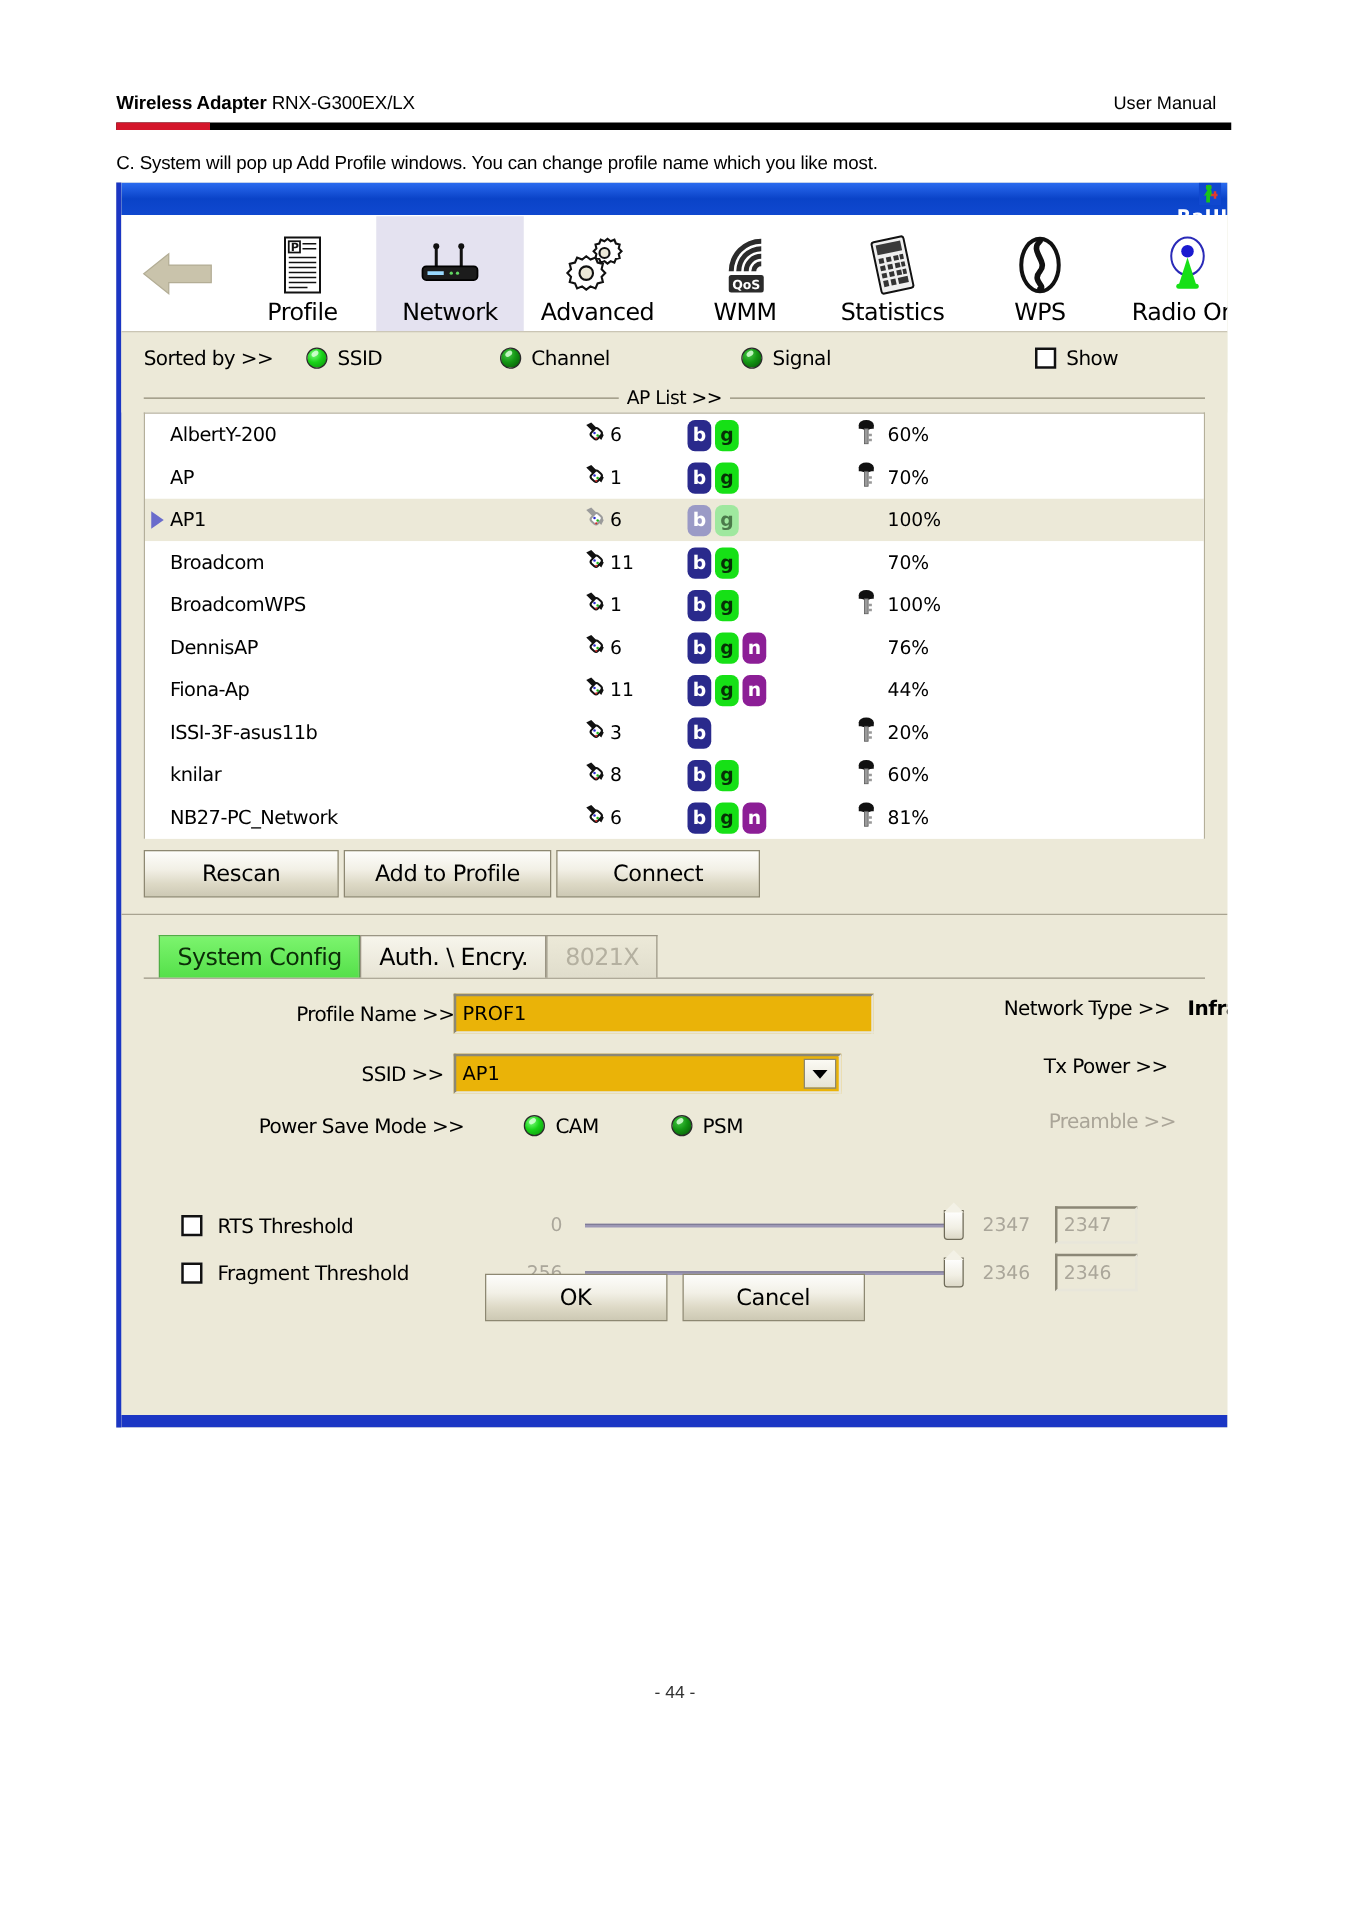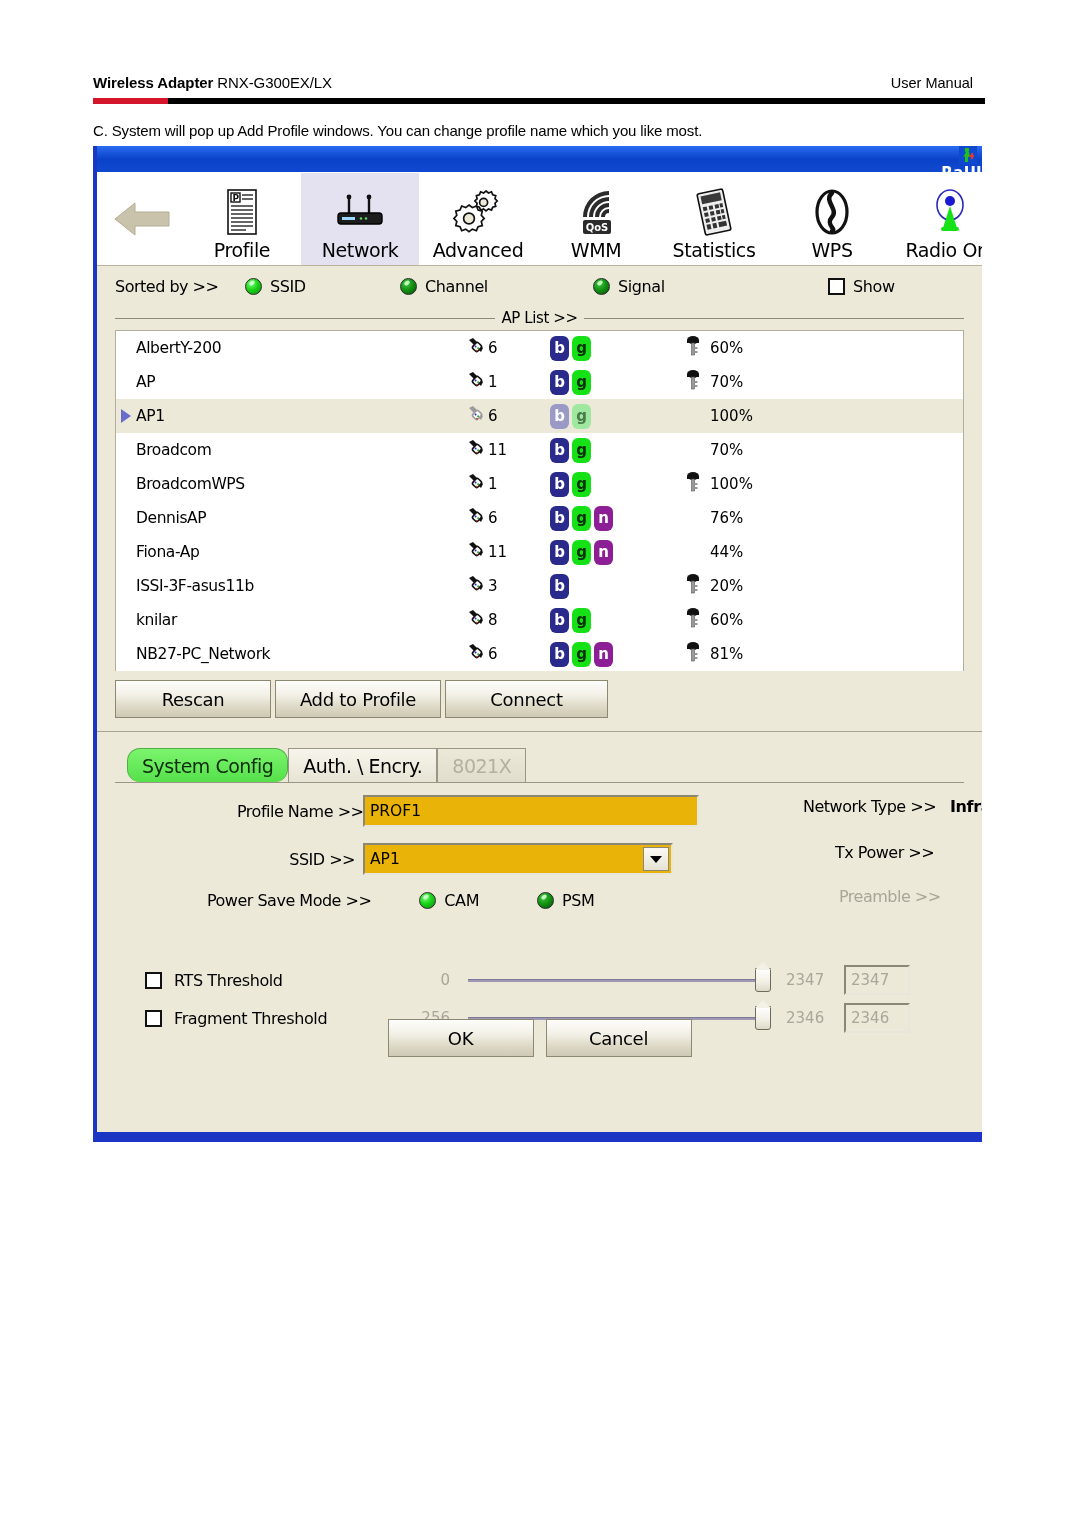--- a/index.html
+++ b/index.html
@@ -182,21 +182,21 @@
   
   .tabs {
     margin:16px 0 0 30px; display:flex; align-items:flex-end; height:34px;
   }
   .tab {
     height:34px; padding:0 14px; display:flex; align-items:center; justify-content:center;
     font-family:"DejaVu Sans", sans-serif; font-size:19px; letter-spacing:-0.5px;
     border:1px solid #9a9584; border-bottom:none; color:#000;
     background:linear-gradient(180deg,#f7f5ec 0%,#e7e4d4 100%);
   }
-  .tab.active { background:linear-gradient(180deg,#7cf46e 0%,#55e04a 100%); color:#0b2d08; border-color:#4fae45;border-radius:13px;}
+  .tab.active { background:linear-gradient(180deg,#7cf46e 0%,#55e04a 100%); color:#0b2d08; border-color:#4fae45;}
   .tab.disabled { color:#b4b0a0; background:linear-gradient(180deg,#ece9d8 0%,#e0ddcc 100%); }
   .tabs-underline { height:1px; background:#9a9584; margin:0 18px; }
 
   
   .form { position:relative; height:300px; padding-top:18px; }
   .fld { position:absolute; display:flex; align-items:center; }
   .flabel {
     font-family:"DejaVu Sans", sans-serif; font-size:16px; color:#000; letter-spacing:-0.5px;
     white-space:nowrap;
   }
@@ -803,13 +803,14 @@
 
       <div class="okrow">
         <div class="btn okc">OK</div>
         <div class="btn okc">Cancel</div>
       </div>
     </div>
 
     <div class="win-bottombar"></div>
   </div>
 
+  <div class="pagenum">- 44 -</div>
 </div>
 
 </body></html>

